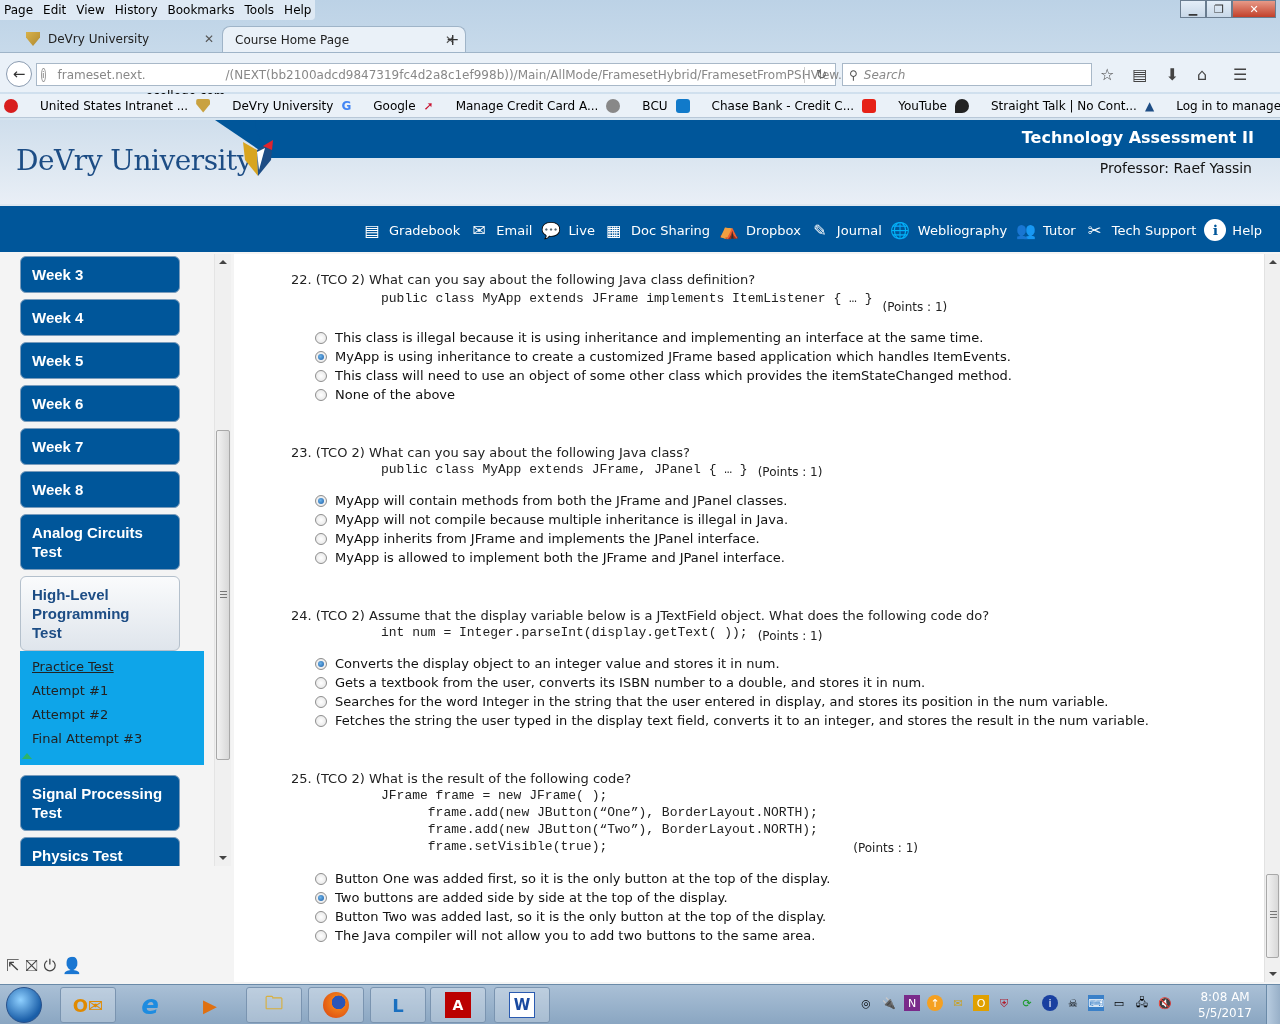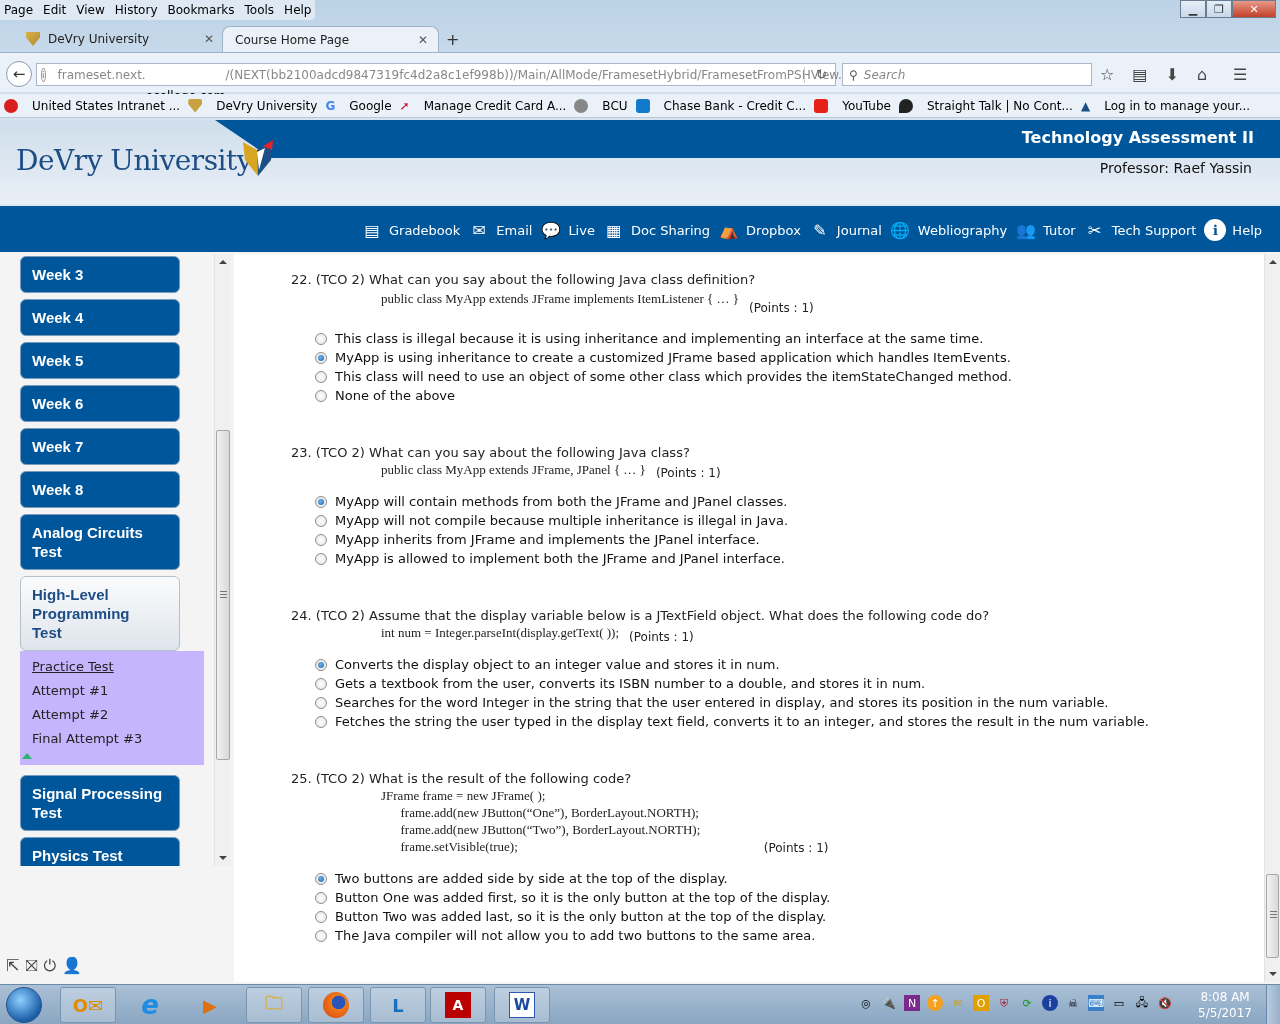--- a/index.html
+++ b/index.html
@@ -9,69 +9,69 @@
   .menubar { position: absolute; left: 0; top: 0; height: 20px; padding: 0 4px; display: flex; gap: 10px; align-items: center; background: rgba(225,235,245,0.9); border-radius: 0 0 4px 0; }
   .menubar span { font-size: 12px; color: #000; }
   .winctl { position: absolute; right: 4px; top: 0; display: flex; }
   .winctl div { height: 18px; border: 1px solid #6a7d90; display: flex; align-items: center; justify-content: center; font-size: 11px; color: #333; background: linear-gradient(#e4eef8, #c8d8e8); }
   .winctl .min, .winctl .max { width: 26px; }
   .winctl .close { width: 44px; background: linear-gradient(#e89a88, #c2402a); color: #fff; font-weight: bold; }
   .tabs { position: absolute; left: 0; top: 26px; height: 26px; width: 1280px; }
   .tab { position: absolute; top: 0; height: 26px; display: flex; align-items: center; padding: 0 12px; font-size: 12px; color: #222; }
   .tab .x { position: absolute; right: 10px; font-size: 12px; color: #555; }
   .tab.inactive { left: 14px; width: 210px; }
-  .tab.active { left: 222px; width: 217px; background: #eaf1f8; border: 1px solid #9fb4c8; border-bottom: none; border-radius: 8px 8px 0 0; }
+  .tab.active { left: 222px; width: 244px; background: #eaf1f8; border: 1px solid #9fb4c8; border-bottom: none; border-radius: 8px 8px 0 0; }
   .tab-icon { width: 14px; height: 14px; margin-right: 8px; background: linear-gradient(135deg,#d8b24a,#b08930); clip-path: polygon(0 0,100% 0,100% 40%,50% 100%,0 40%); }
   .newtab { position: absolute; left: 446px; top: 30px; font-size: 16px; color: #333; }
   .navbar { position: absolute; top: 52px; left: 0; width: 1280px; height: 40px; background: #eaf1f8; border-top: 1px solid #9fb4c8; }
   .back { position: absolute; left: 6px; top: 8px; width: 26px; height: 26px; border-radius: 50%; border: 1px solid #8a9bb0; background: #fff; display:flex; align-items:center; justify-content:center; font-size: 15px; color:#333; }
   .urlbar { position: absolute; left: 36px; top: 10px; width: 800px; height: 23px; border: 1px solid #a8b8c8; background: #fff; display: flex; align-items: center; font-size: 12px; color: #888; padding-left: 4px; }
   .urlbar .info { width: 14px; height: 14px; border: 1px solid #999; border-radius: 50%; font-size: 9px; display:flex; align-items:center; justify-content:center; color:#777; margin-right: 6px; }
   .urlbar .sep { width: 1px; height: 16px; background: #ccc; margin-right: 6px; }
   .urlbar .dom { color: #000; margin-top: 42px; }
   .urlbar .reload { position: absolute; right: 8px; color: #666; font-size: 13px; }
   .urlbar .rsep { position: absolute; right: 30px; width: 1px; height: 16px; background: #ccc; }
   .search { position: absolute; left: 842px; top: 10px; width: 250px; height: 23px; border: 1px solid #a8b8c8; background: #fff; font-size: 12px; color: #888; font-style: italic; display: flex; align-items: center; padding-left: 6px; gap: 6px; }
   .navicons { position: absolute; left: 1100px; top: 12px; display: flex; gap: 18px; font-size: 16px; color: #444; }
   .bookmarks { position: absolute; top: 94px; left: 0; width: 1280px; height: 24px; display: flex; align-items: center; gap: 8px; padding-left: 4px; font-size: 12px; color: #000; background: #eaf1f8; border-bottom: 1px solid #b8c8d8; }
-  .bm { display: flex; align-items: center; gap: 14px; white-space: nowrap; }
+  .bm { display: flex; align-items: center; gap: 22px; white-space: nowrap; }
   .bm-ico { width: 14px; height: 14px; display: inline-block; border-radius: 2px; }
   
   .header { position: absolute; top: 120px; left: 0; width: 1280px; height: 84px; background: linear-gradient(#cfdeec, #e9eff6); }
   .header-band { position: absolute; top: 0; left: 255px; width: 1025px; height: 38px; background: #00569a; border-radius: 0 0 0 40px; }
   .header-band-slope { position: absolute; top: 0; left: 215px; width: 80px; height: 38px; background: #00569a; clip-path: polygon(0 0, 60% 0, 100% 100%, 70% 100%); }
   .course-title { position: absolute; right: 26px; top: 8px; color: #fff; font-weight: bold; font-size: 16px; font-family: "DejaVu Sans", sans-serif; }
   .professor { position: absolute; right: 28px; top: 40px; font-size: 14px; color: #111; }
   .logo-text { position: absolute; left: 16px; top: 24px; font-family: "DejaVu Serif", serif; font-size: 28px; color: #1d4d85; letter-spacing: -0.5px; }
   .shield { position: absolute; left: 243px; top: 20px; width: 30px; height: 36px; }
   .toolbar { position: absolute; top: 204px; left: 0; width: 1280px; height: 48px; background: #00569a; border-top: 2px solid #dfe8f0; }
   .tools { position: absolute; right: 18px; top: 0; height: 48px; display: flex; align-items: center; gap: 8px; color: #fff; font-size: 13px; }
   .tool { display: flex; align-items: center; gap: 6px; }
   .tool .ti { width: 22px; height: 22px; display: flex; align-items: center; justify-content: center; font-size: 16px; color: #fff; }
   
   .sidebar { position: absolute; top: 254px; left: 0; width: 232px; height: 728px; background: #f4f4f4; }
   .navlist { position: absolute; left: 20px; top: 0; width: 186px; height: 612px; overflow: hidden; }
   .navbtn { width: 160px; border-radius: 6px; background: #00569a; border: 1px solid #7a9cbc; color: #fff; font-weight: bold; font-family: "Liberation Sans", sans-serif; font-size: 15px; padding: 8px 11px; margin-bottom: 6px; line-height: 19px; }
   .navbtn.light { background: linear-gradient(#fafbfc, #dfe5ec); color: #1d4d85; border: 1px solid #b4c0cc; }
-  .subnav { width: 184px; background: #c4b5fd; padding: 4px 0 6px 12px; margin-top: -6px; margin-bottom: 10px; position: relative; }
+  .subnav { width: 184px; background: #0ea5e9; padding: 4px 0 6px 12px; margin-top: -6px; margin-bottom: 10px; position: relative; }
   .subnav div { font-size: 13px; color: #222; height: 24px; line-height: 24px; }
   .subnav .u { text-decoration: underline; }
   .subnav .tri { position: absolute; left: 2px; bottom: 6px; width: 0; height: 0; border-left: 5px solid transparent; border-right: 5px solid transparent; border-bottom: 6px solid #2db36b; }
   .sb-scroll { position: absolute; left: 214px; top: 0; width: 17px; height: 612px; background: #f0f0f0; border-left: 1px solid #e4e4e4; }
   .sb-thumb { position: absolute; left: 1px; top: 176px; width: 14px; height: 330px; border: 1px solid #a8a8a8; border-radius: 2px; background: linear-gradient(90deg, #f2f2f2, #d8d8d8); }
   .arrow-up, .arrow-down { position: absolute; left: 4px; width: 0; height: 0; border-left: 4px solid transparent; border-right: 4px solid transparent; }
   .arrow-up { top: 6px; border-bottom: 4px solid #444; }
   .arrow-down { bottom: 6px; border-top: 4px solid #444; }
   .grip { position: absolute; left: 3px; width: 7px; height: 1px; background: #777; }
   .footer-icons { position: absolute; left: 6px; top: 702px; display: flex; gap: 6px; font-size: 16px; color: #444; }
   
   .main { position: absolute; top: 254px; left: 234px; width: 1030px; height: 728px; background: #fff; overflow: hidden; }
   .q { position: absolute; left: 57px; font-family: "DejaVu Sans", sans-serif; font-size: 13px; color: #222; }
   .q-title b { font-weight: normal; }
-  .code { font-family: Liberation Serif, serif; font-size: 13px; color: #222; white-space: pre; }
+  .code { font-family: Liberation Mono, monospace; font-size: 13px; color: #222; white-space: pre; }
   .pts { font-family: "DejaVu Sans", sans-serif; font-size: 12px; color: #222; }
   .opt { display: flex; align-items: center; height: 19px; gap: 8px; font-size: 13px; color: #111; }
   .radio { width: 12px; height: 12px; border-radius: 50%; border: 1px solid #8e8e8e; background: radial-gradient(#fff, #e2e2e2); position: relative; flex: none; }
   .radio.on::after { content: ""; position: absolute; left: 2px; top: 2px; width: 6px; height: 6px; border-radius: 50%; background: radial-gradient(circle at 40% 40%, #6cb4ea, #1d5da6); }
   .main-scroll { position: absolute; left: 1264px; top: 254px; width: 16px; height: 728px; background: #f0f0f0; border-left: 1px solid #e2e2e2; }
   .main-thumb { position: absolute; left: 1px; top: 620px; width: 13px; height: 84px; border: 1px solid #a8a8a8; border-radius: 2px; background: linear-gradient(90deg, #f2f2f2, #d8d8d8); }
   
   .taskbar { position: absolute; top: 984px; left: 0; width: 1280px; height: 40px; background: linear-gradient(#aac0d6, #8aa6c2); border-top: 1px solid #6a8aa8; }
   .start { position: absolute; left: 6px; top: 2px; width: 36px; height: 36px; border-radius: 50%; background: radial-gradient(circle at 40% 35%, #8fd0ff, #1a5ea8 70%); border: 1px solid #27508a; }
   .tb-app { position: absolute; top: 2px; width: 56px; height: 36px; border: 1px solid #7a94b0; border-radius: 3px; background: rgba(255,255,255,0.25); display: flex; align-items: center; justify-content: center; font-size: 18px; font-weight: bold; }
@@ -366,26 +366,26 @@
       <div class="code">JFrame frame = new JFrame( );</div>
       <div class="code">      frame.add(new JButton(“One”), BorderLayout.NORTH);</div>
       <div class="code">      frame.add(new JButton(“Two”), BorderLayout.NORTH);</div>
       <div style="display:flex;align-items:center">
           <span class="code">      frame.setVisible(true);</span>
           <span class="pts" style="margin-left:246px;position:relative;top:2px">(Points : 1)</span>
         </div>
     </div>
     <div style="margin-top:14px;padding-left:24px">
       <div class="opt">
+          <span class="radio"></span>
+          <span>Button One was added first, so it is the only button at the top of the display.</span>
+        </div>
+      <div class="opt">
           <span class="radio on"></span>
           <span>Two buttons are added side by side at the top of the display.</span>
-        </div>
-      <div class="opt">
-          <span class="radio"></span>
-          <span>Button One was added first, so it is the only button at the top of the display.</span>
         </div>
       <div class="opt">
           <span class="radio"></span>
           <span>Button Two was added last, so it is the only button at the top of the display.</span>
         </div>
       <div class="opt">
           <span class="radio"></span>
           <span>The Java compiler will not allow you to add two buttons to the same area.</span>
         </div>
     </div>

